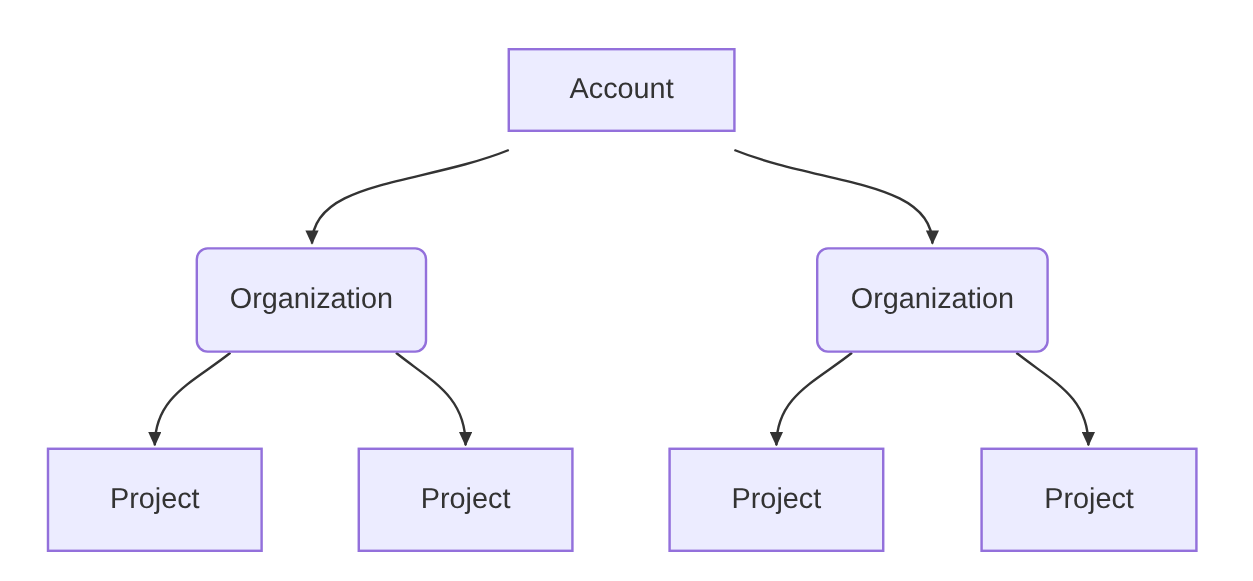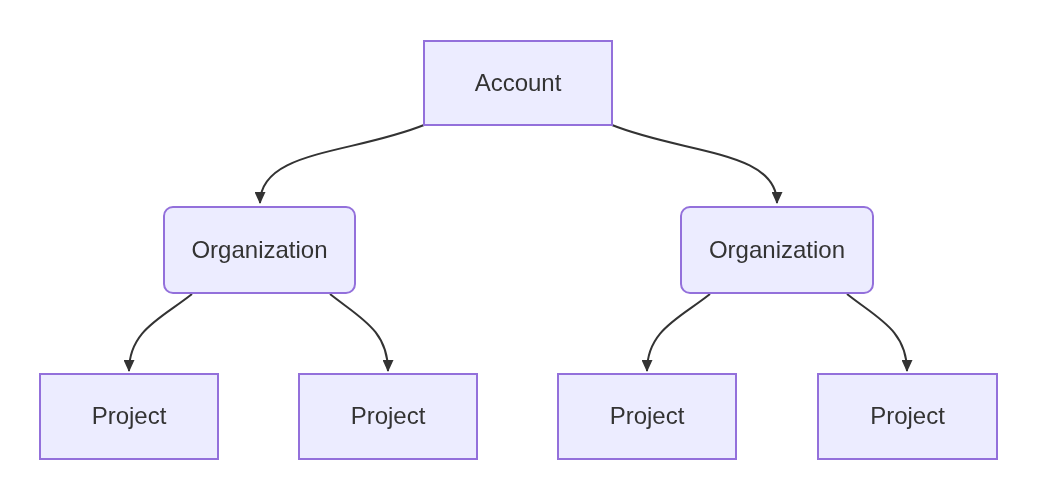--- a/index.html
+++ b/index.html
@@ -36,21 +36,21 @@
     background: #ECECFF;
     border: 2px solid #9370DB;
     color: #333333;
     font-size: 24px;
     line-height: 1.2;
     text-align: center;
   }
   .node.rounded {
     border-radius: 10px;
   }
-  .node-account  { left: 423px; top: 40px;  width: 190px; height: 86px; align-items: center; }
+  .node-account  { left: 423px; top: 40px;  width: 190px; height: 70px; align-items: center; }
   .node-org-left { left: 163px; top: 206px; width: 193px; height: 88px; }
   .node-org-right{ left: 680px; top: 206px; width: 194px; height: 88px; }
   .node-proj-1   { left: 39px;  top: 373px; width: 180px; height: 87px; }
   .node-proj-2   { left: 298px; top: 373px; width: 180px; height: 87px; }
   .node-proj-3   { left: 557px; top: 373px; width: 180px; height: 87px; }
   .node-proj-4   { left: 817px; top: 373px; width: 181px; height: 87px; }
 </style>
 </head>
 <body>
 

